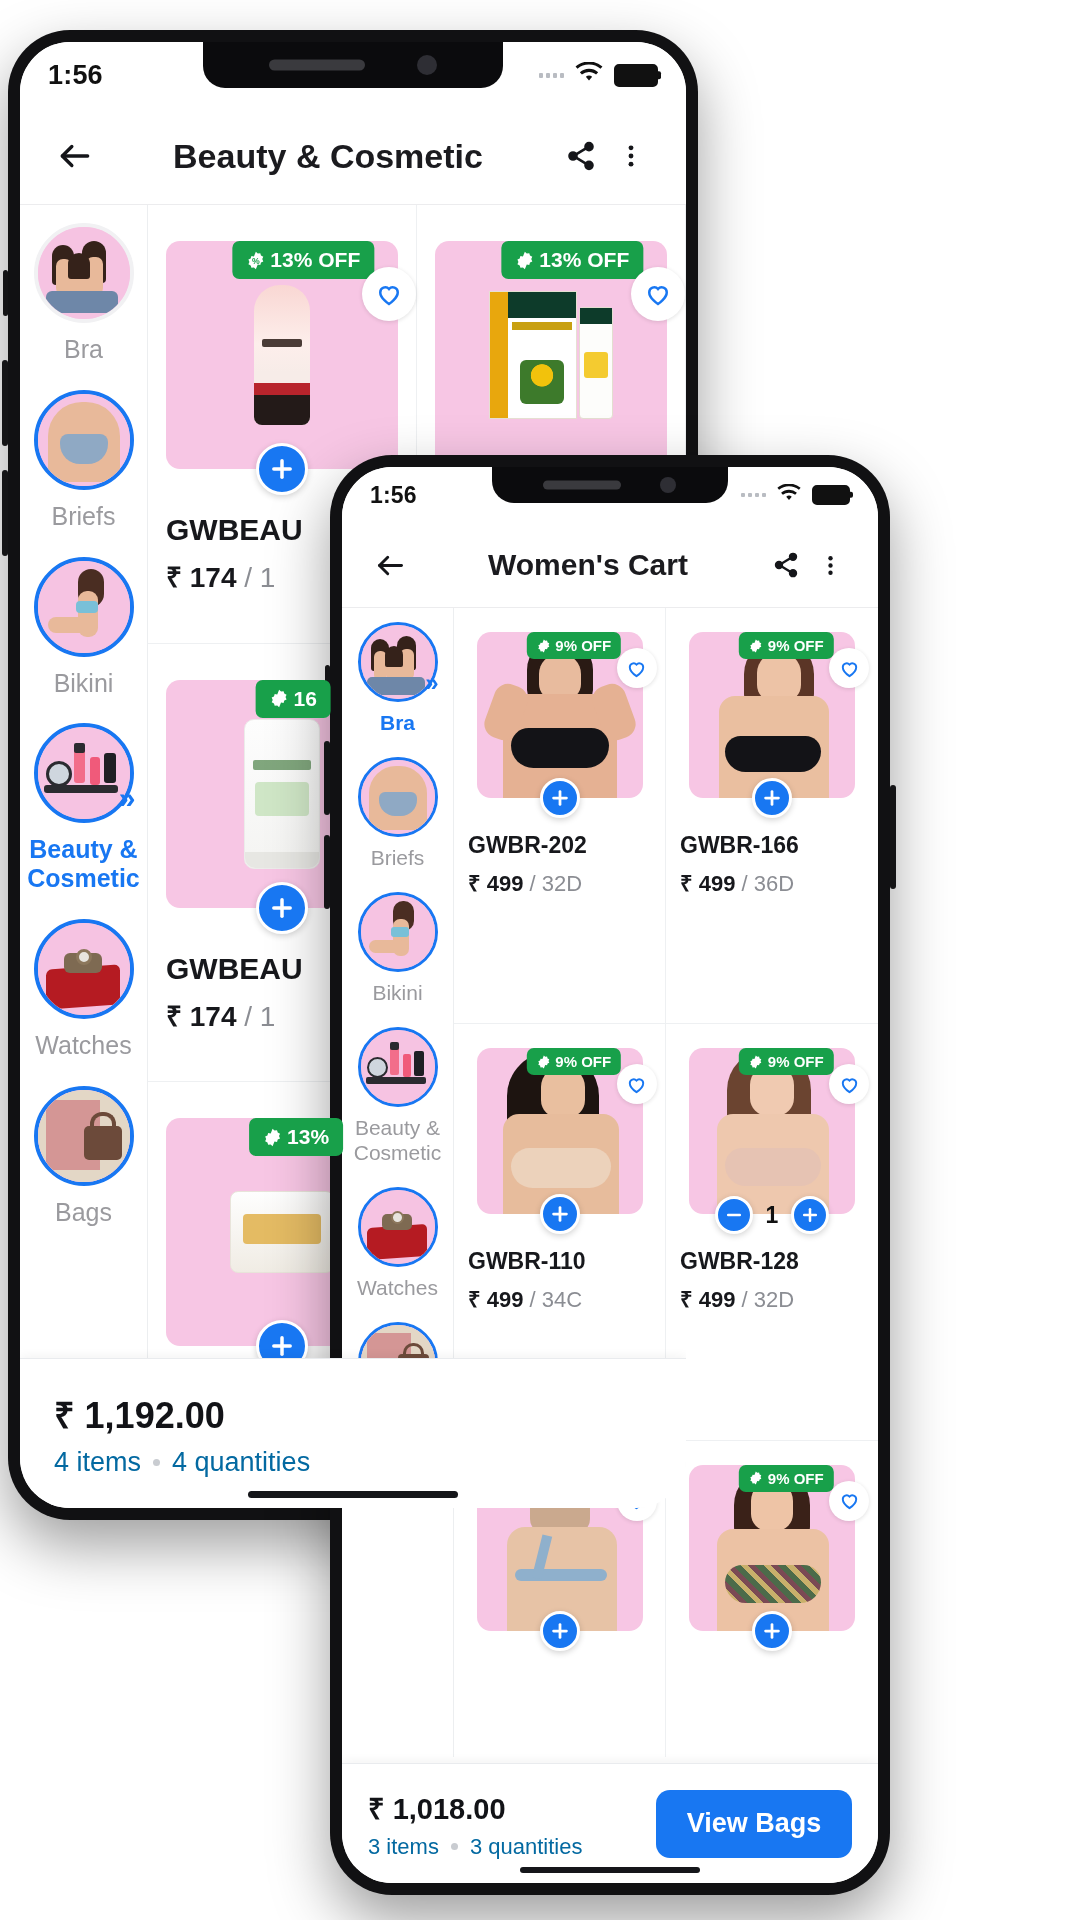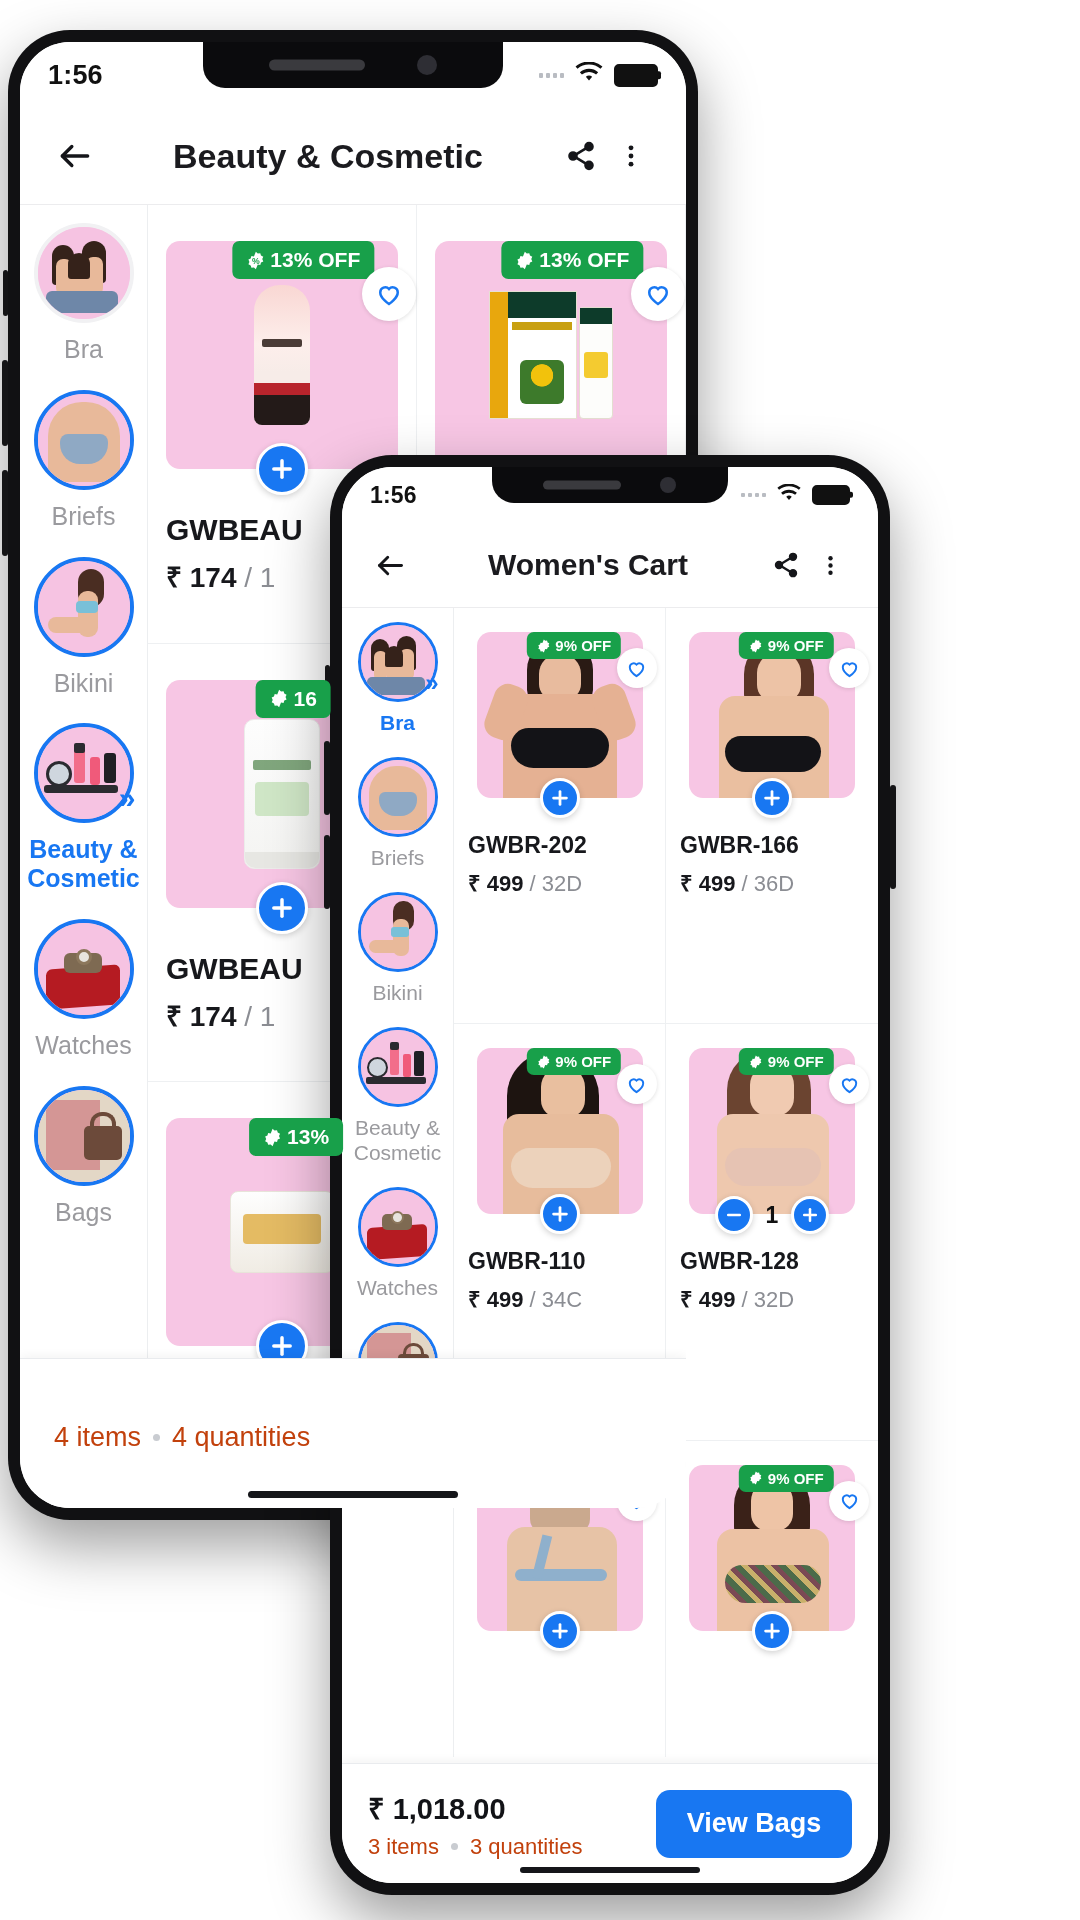--- a/index.html
+++ b/index.html
@@ -85,21 +85,21 @@
   .pname{ font-weight:700; color:#17181c; align-self:flex-start; }
   .pprice{ align-self:flex-start; color:#17181c; }
   .pprice b{ font-weight:700; }
   .pprice span{ color:#8b8d93; }
 
   
   .cartbar{ position:absolute; left:0; right:0; bottom:0; background:#fff;
      border-top:1px solid #e9ebee; display:flex; align-items:center;
      justify-content:space-between; z-index:25; box-shadow:0 -2px 10px rgba(0,0,0,.05);}
   .cart-total{ font-weight:700; color:#121317; }
-  .cart-sub{ color:#c2410c; display:flex; align-items:center; gap:12px;text-align:center; }
+  .cart-sub{ color:#0369a1; display:flex; align-items:center; gap:12px;text-align:center; }
   .dot{ width:7px; height:7px; border-radius:50%; background:#c9ccd1; display:inline-block;}
   .viewcart{ background:#1877f2; color:#fff; font-weight:700; border-radius:14px;
      display:flex; align-items:center; justify-content:center; }
   .homebar{ position:absolute; bottom:10px; left:50%; transform:translateX(-50%);
      background:#15161a; border-radius:4px; z-index:26;}
 
   
   .art{ width:100%; height:100%; position:relative; }
   .skin{ position:absolute; background:#e8b99a; }
   .hair{ position:absolute; background:#35221a; }
@@ -376,20 +376,21 @@
                   </svg>
               </div>
             </div>
           </div>
           <div class="pcell" style="border-bottom:none;"></div>
         </div>
       </div>
 
       <div class="cartbar" style="height:150px; padding:0 34px;">
         <div>
+          <div class="cart-total" style="font-size:36px;">₹ 1,192.00</div>
           <div class="cart-sub" style="font-size:27px;margin-top:8px;">
             <span>4 items</span>
             <span class="dot"></span>
             <span>4 quantities</span>
           </div>
         </div>
       </div>
       <div class="homebar" style="width:210px;height:7px;"></div>
     </div>
   </div>

